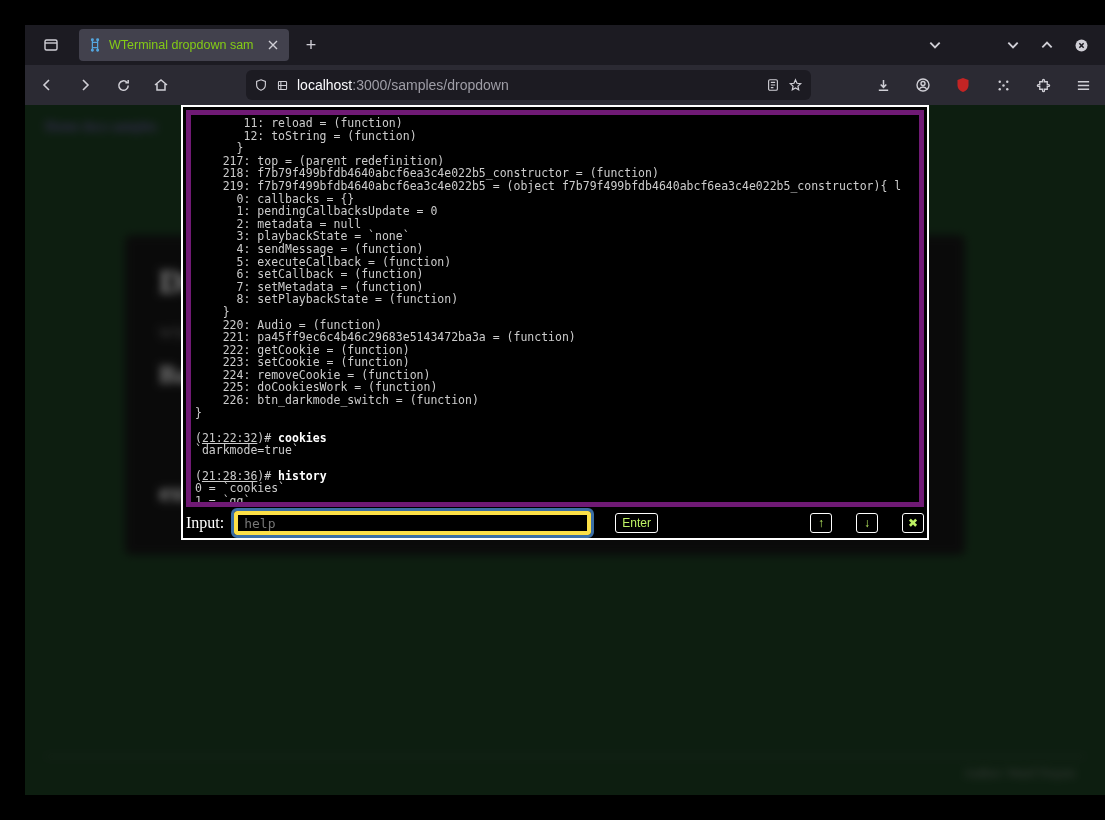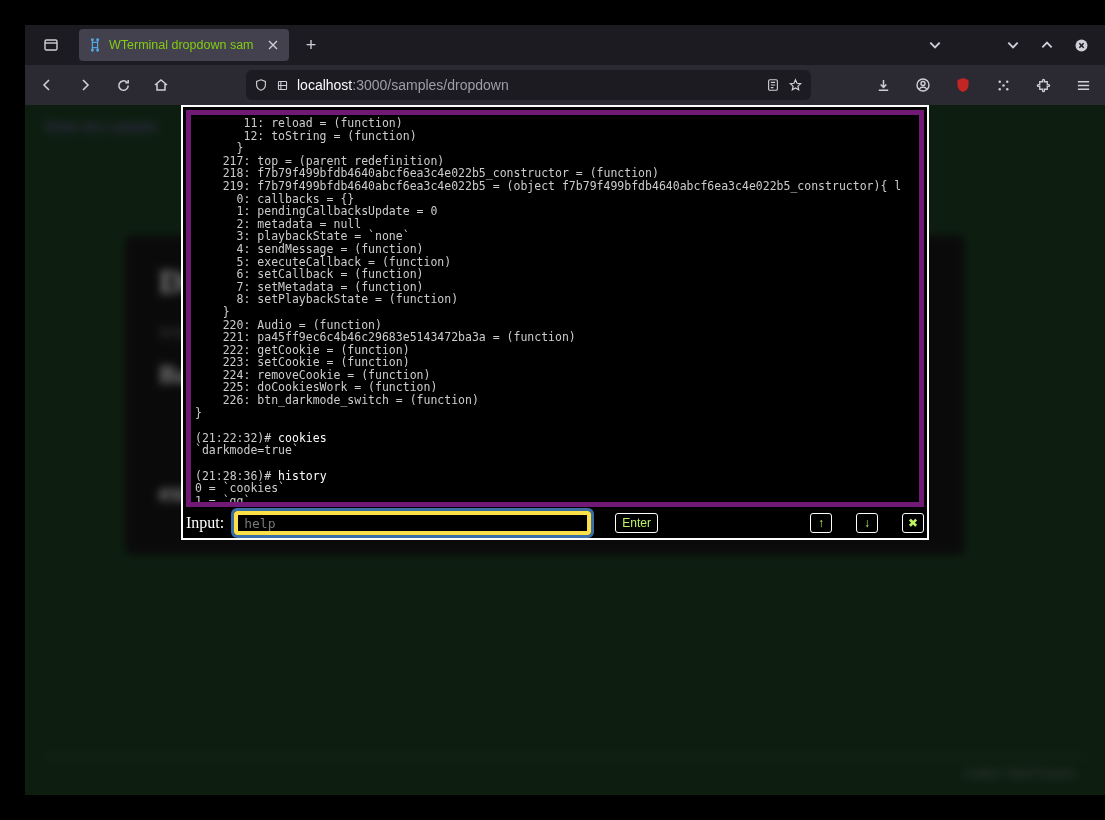--- a/index.html
+++ b/index.html
@@ -148,22 +148,22 @@
   .term-output {
     flex: 1;
     border: 5px solid #701a75;
     margin: 3px;
     padding: 2px 4px;
     overflow: hidden;
     white-space: pre;
     line-height: 12.6px;
     font-size: 11.5px;
   }
-  .term-output .prompt-time { color:#ccc; }
-  .term-output .prompt-cmd { color:#fff; font-weight:normal; }
+  .term-output .prompt-time { color:#ccc; text-decoration: underline; }
+  .term-output .prompt-cmd { color:#fff; font-weight:bold; }
 
   .term-inputbar {
     display:flex;
     align-items:center;
     padding: 1px 3px 3px 3px;
     gap: 8px;
     color:#fff;
     font-size:15px;
   }
   .term-inputbar label { font-size:16px; font-family: Georgia, serif; padding-right:2px;}

